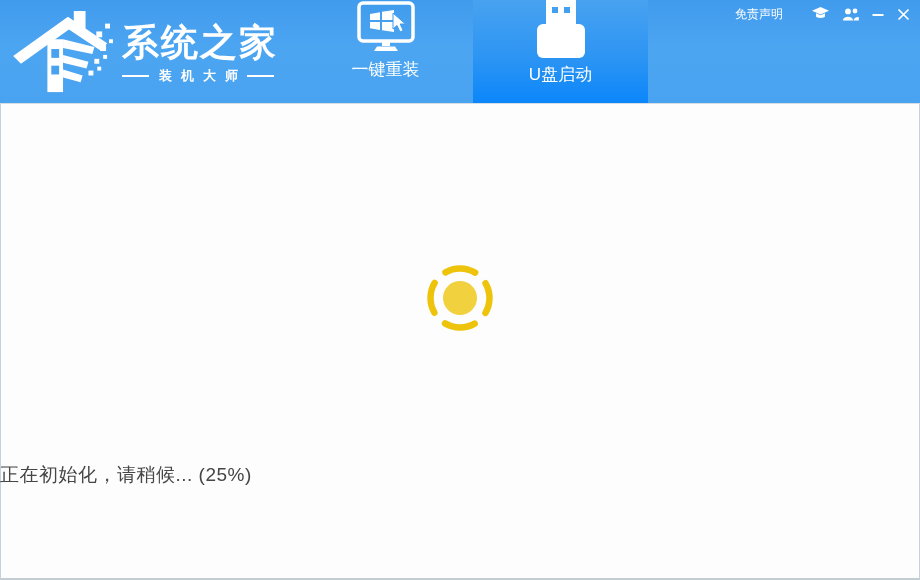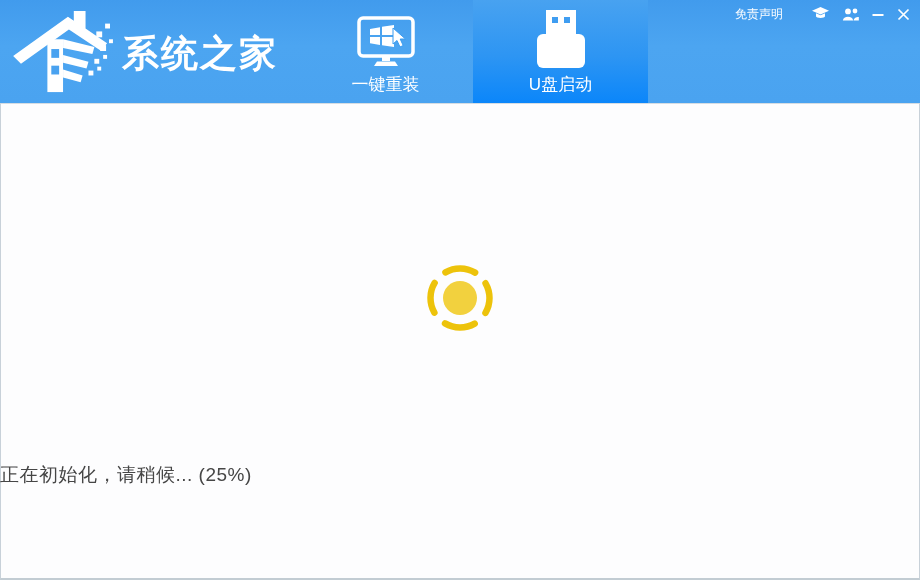--- a/index.html
+++ b/index.html
@@ -17,21 +17,21 @@
   .logo-house { width:106px; height:90px; }
   .logo-text { margin-left:4px; margin-top:6px; }
   .logo-title { color:#fff; font-size:37px; font-weight:bold; letter-spacing:2px; line-height:1.1; white-space:nowrap; }
   .logo-sub { display:flex; align-items:center; margin-top:3px; }
   .logo-sub .line { width:27px; height:2px; background:#fff; }
   .logo-sub .txt { color:#fff; font-size:13px; font-weight:bold; letter-spacing:9px; padding-left:10px; white-space:nowrap; }
   
   .tabs { position:absolute; left:298px; top:0; height:103px; display:flex; }
   .tab {
     width:175px; height:103px; display:flex; flex-direction:column;
-    align-items:center; justify-content:flex-end; padding-bottom:7px; cursor:pointer;
+    align-items:center; padding-bottom:7px; cursor:pointer;
   }
   .tab.active { background:linear-gradient(180deg,#48A2F0 0%,#2D95F3 55%,#0B86FA 100%); }
   .tab-label { color:#fff; font-size:17px; margin-top:5px; white-space:nowrap; }
   
   .titlebar { position:absolute; top:5px; right:10px; display:flex; align-items:center; height:18px; }
   .disclaimer { color:#fff; font-size:12px; margin-right:16px; cursor:pointer; white-space:nowrap; }
   .tb-btn { margin-left:13px; cursor:pointer; display:flex; align-items:center; justify-content:center; height:16px; }
   
   .main {
     position:absolute; top:103px; left:0; width:920px; height:477px;
@@ -71,20 +71,25 @@
           <rect x="78" y="66" width="5" height="5"></rect>
           <rect x="87" y="62" width="4" height="4"></rect>
         </g>
         <g fill="#49A2F0">
           <rect x="40" y="44" width="8" height="9"></rect>
           <rect x="40" y="61" width="8" height="9"></rect>
         </g>
       </svg>
       <div class="logo-text">
         <div class="logo-title">系统之家</div>
+        <div class="logo-sub">
+          <span class="line"></span>
+          <span class="txt">装机大师</span>
+          <span class="line"></span>
+        </div>
       </div>
     </div>
 
     <div class="tabs">
 
       <div class="tab">
         <svg width="60" height="53" viewBox="0 0 60 53">
           <rect x="3" y="3" width="54" height="38" rx="4" fill="none" stroke="#fff" stroke-width="3.5"></rect>
           <g fill="#fff">
             <path d="M14 14 L24 12.2 V20 H14 Z"></path>

